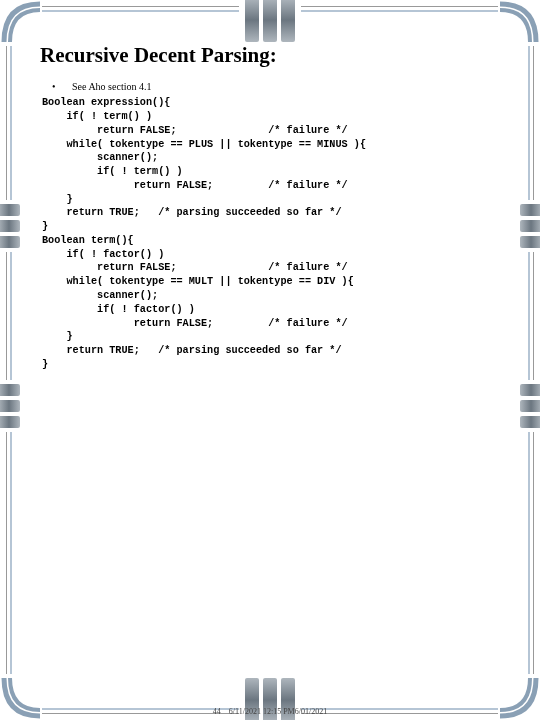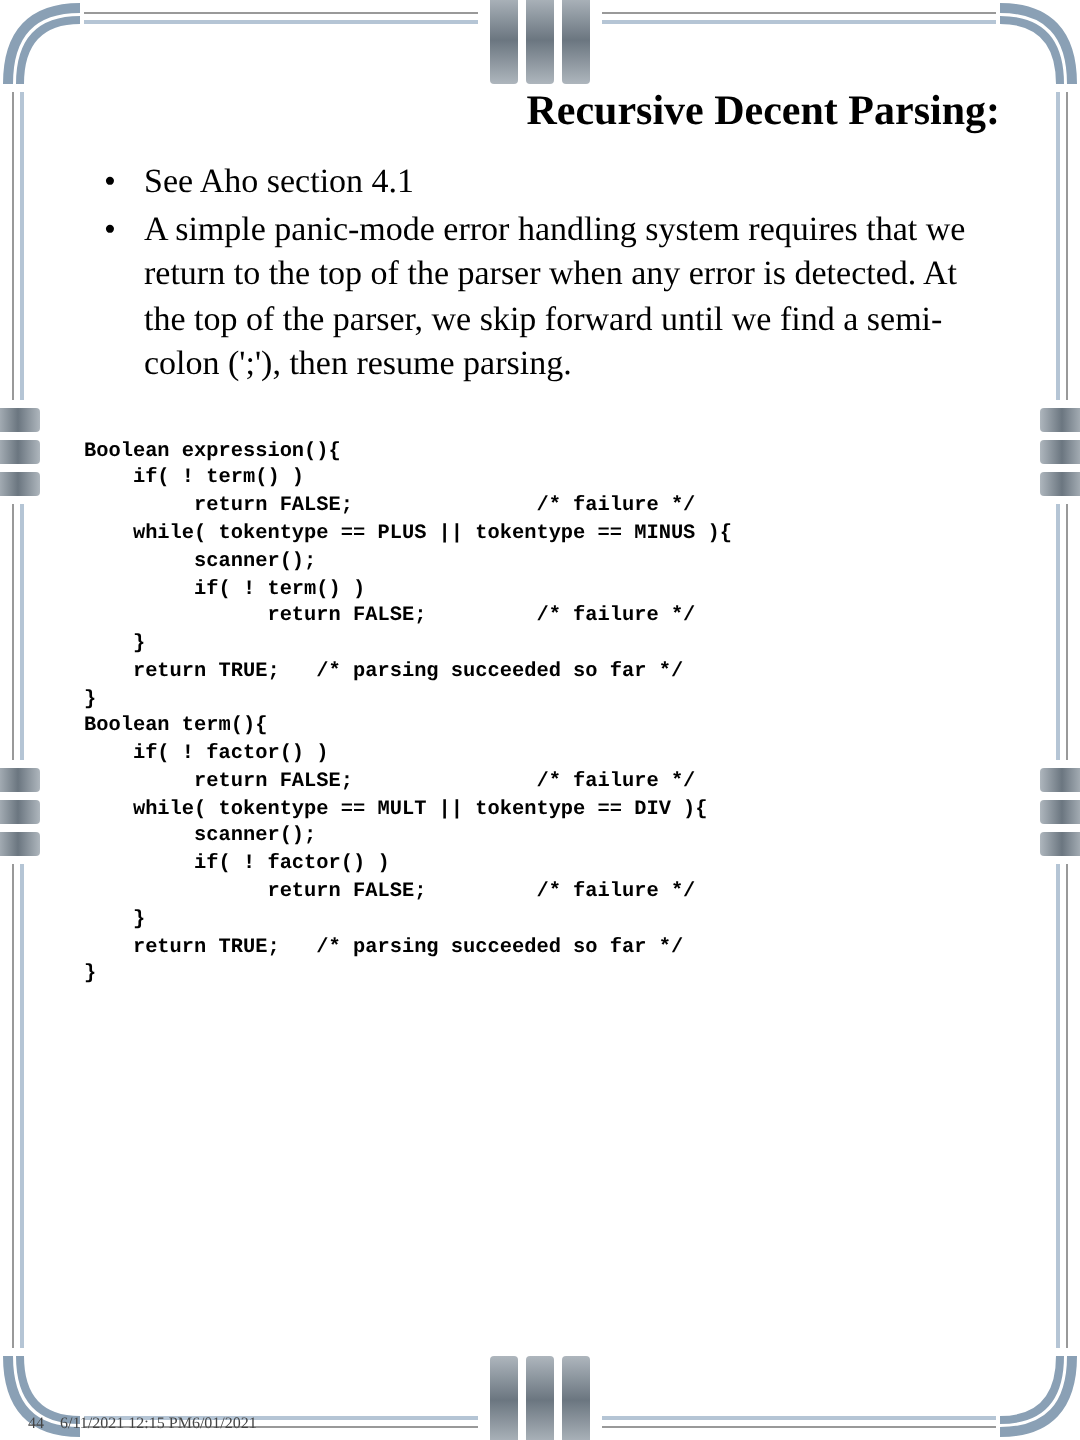--- a/index.html
+++ b/index.html
@@ -71,31 +71,31 @@
     background: linear-gradient(90deg, #aeb6bd 0%, #6b7680 50%, #aeb6bd 100%);
     border-radius: 2px;
   }
   .content {
     position: absolute;
     top: 26px; left: 26px; right: 26px; bottom: 26px;
     padding: 16px 14px 8px 14px;
     z-index: 2;
   }
   h1 {
-    text-align: right;
+    text-align: left;
     font-size: 21px;
     font-weight: bold;
     line-height: 1.25;
     margin-bottom: 12px;
   }
   .bullets {
     list-style: none;
-    font-size: 17px;
+    font-size: 10px;
     line-height: 1.3;
-    margin: 0 4px 27px 4px;
+    margin: 0 4px 3px 4px;
   }
   .bullets li {
     position: relative;
     padding-left: 28px;
     margin-bottom: 2px;
   }
   .bullets li::before {
     content: "•";
     position: absolute;
     left: 8px;
@@ -108,21 +108,21 @@
     font-weight: bold;
     white-space: pre;
     margin-left: 2px;
   }
   .footer {
     position: absolute;
     bottom: 4px;
     left: 14px;
     right: 14px;
     display: flex;
-    justify-content: flex-start;
+    justify-content: center;
     font-size: 8px;
     color: #444;
     z-index: 5;
   }
   .footer .pg { margin-right: 6px; }
 </style>
 </head>
 <body>
 
 <div class="frame"></div>
@@ -184,21 +184,20 @@
       <path d="M32 4 Q32 36 2 36" fill="none" stroke="#8aa0b5" stroke-width="4"></path>
     </svg>
 </div>
 
 <div class="content">
   <h1>
     <span>Recursive Decent Parsing:</span><br>
   </h1>
   <ul class="bullets">
     <li>See Aho section 4.1</li>
-    <li>A simple panic-mode error handling system requires that we return to the top of the parser when any error is detected.  At the top of the parser, we skip forward until we find a semi-colon (';'), then resume parsing.</li>
   </ul>
   <pre class="code">Boolean expression(){
     if( ! term() )
          return FALSE;               /* failure */
     while( tokentype == PLUS || tokentype == MINUS ){
          scanner();
          if( ! term() )
                return FALSE;         /* failure */
     }
     return TRUE;   /* parsing succeeded so far */

